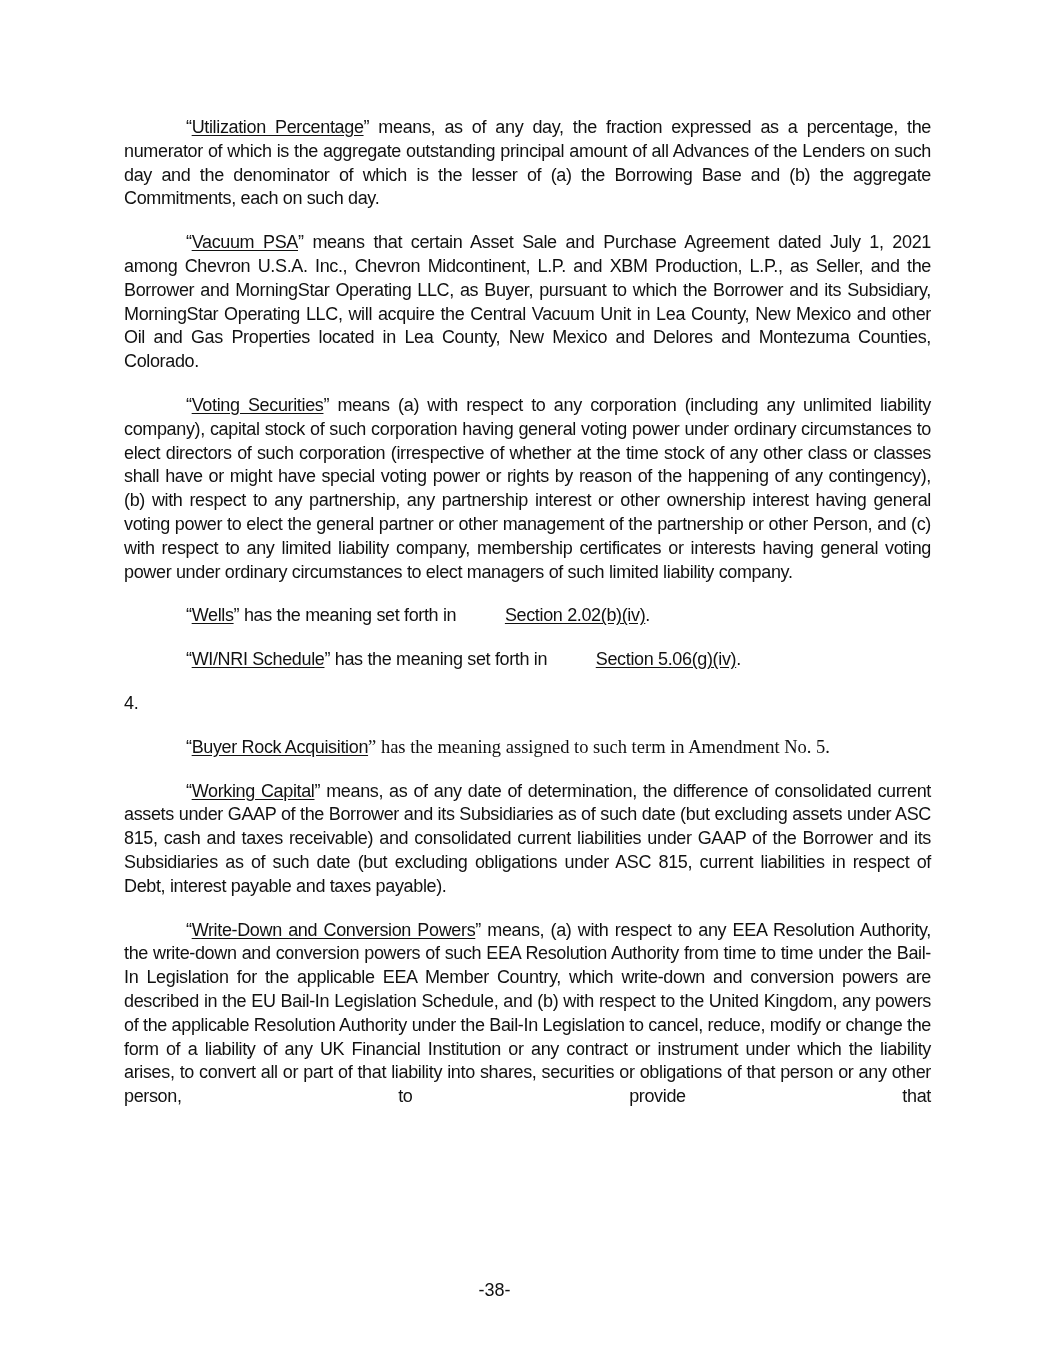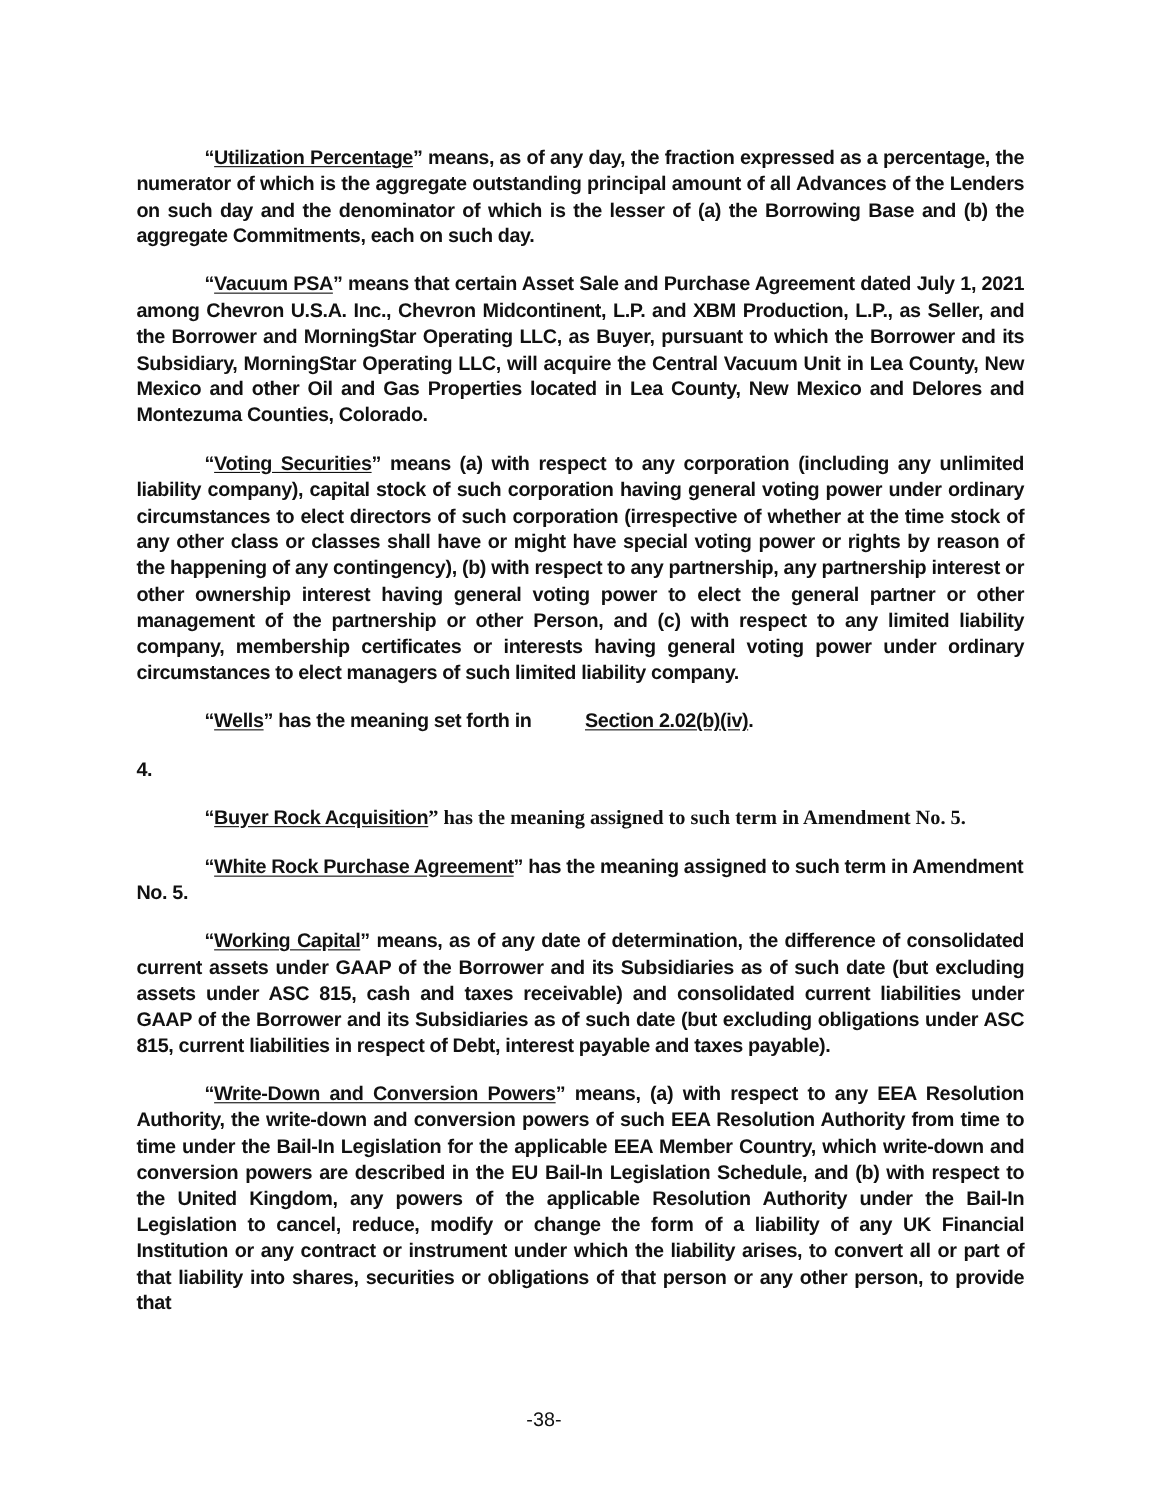--- a/index.html
+++ b/index.html
@@ -11,23 +11,22 @@
       width: 1055px;
       height: 1365px;
       position: relative;
       overflow: hidden;
       color: #111111;
       font-family: "Liberation Sans", sans-serif;
     }
     .page {
       position: absolute;
       left: 124px;
-      top: 132px;
+      top: 116px;
       width: 807px;
-      font-weight: bold;
     }
     .para {
       font-size: 18px;
       line-height: 23.8px;
       text-align: justify;
       text-indent: 62px;
       margin: 0 0 20px 0;
       letter-spacing: -0.35px;
       word-spacing: 0px;
       font-stretch: condensed;
@@ -68,26 +67,26 @@
 <div class="page">
 
   <p class="para"><span>“</span><span class="term">Utilization Percentage</span><span>”</span><span> means, as of any day, the fraction expressed as a percentage, the numerator of which is the aggregate outstanding principal amount of all Advances of the Lenders on such day and the denominator of which is the lesser of (a) the Borrowing Base and (b) the aggregate Commitments, each on such day.</span></p>
 
   <p class="para"><span>“</span><span class="term">Vacuum PSA</span><span>”</span><span> means that certain Asset Sale and Purchase Agreement dated July 1, 2021 among Chevron U.S.A. Inc., Chevron Midcontinent, L.P. and XBM Production, L.P., as Seller, and the Borrower and MorningStar Operating LLC, as Buyer, pursuant to which the Borrower and its Subsidiary, MorningStar Operating LLC, will acquire the Central Vacuum Unit in Lea County, New Mexico and other Oil and Gas Properties located in Lea County, New Mexico and Delores and Montezuma Counties, Colorado.</span></p>
 
   <p class="para"><span>“</span><span class="term">Voting Securities</span><span>”</span><span> means (a) with respect to any corporation (including any unlimited liability company), capital stock of such corporation having general voting power under ordinary circumstances to elect directors of such corporation (irrespective of whether at the time stock of any other class or classes shall have or might have special voting power or rights by reason of the happening of any contingency), (b) with respect to any partnership, any partnership interest or other ownership interest having general voting power to elect the general partner or other management of the partnership or other Person, and (c) with respect to any limited liability company, membership certificates or interests having general voting power under ordinary circumstances to elect managers of such limited liability company.</span></p>
 
   <p class="para short"><span>“</span><span class="term">Wells</span><span>”</span><span> has the meaning set forth in </span><span class="ref">Section 2.02(b)(iv)</span><span>.</span></p>
 
+  <p class="para short"><span>“</span><span class="term">WI/NRI Schedule</span><span>”</span><span> has the meaning set forth in </span><span class="ref">Section 5.06(g)(iv)</span><span>.</span></p>
 
   <p class="para short" style="text-indent:0;"><span>4.</span></p>
 
   <p class="para short serif-tail"><span>“</span><span class="term">Buyer Rock Acquisition</span><span class="tail">”</span><span class="tail"> has the meaning assigned to such term in Amendment No. 5.</span></p>
 
-  <p class="para" style="text-align:left;"><span>“</span><span class="term">White Rock Purchase Agreement</span><span>”</span><span> has the meaning assigned to such term in Amendment No. 5.</span></p>
 
   <p class="para"><span>“</span><span class="term">Working Capital</span><span>”</span><span> means, as of any date of determination, the difference of consolidated current assets under GAAP of the Borrower and its Subsidiaries as of such date (but excluding assets under ASC 815, cash and taxes receivable) and consolidated current liabilities under GAAP of the Borrower and its Subsidiaries as of such date (but excluding obligations under ASC 815, current liabilities in respect of Debt, interest payable and taxes payable).</span></p>
 
   <p class="para" style="text-align-last:justify;"><span>“</span><span class="term">Write-Down and Conversion Powers</span><span>”</span><span> means, (a) with respect to any EEA Resolution Authority, the write-down and conversion powers of such EEA Resolution Authority from time to time under the Bail-In Legislation for the applicable EEA Member Country, which write-down and conversion powers are described in the EU Bail-In Legislation Schedule, and (b) with respect to the United Kingdom, any powers of the applicable Resolution Authority under the Bail-In Legislation to cancel, reduce, modify or change the form of a liability of any UK Financial Institution or any contract or instrument under which the liability arises, to convert all or part of that liability into shares, securities or obligations of that person or any other person, to provide that</span></p>
 
 </div>
 
 <div class="page-number">-38-</div>
 
 </body></html>

